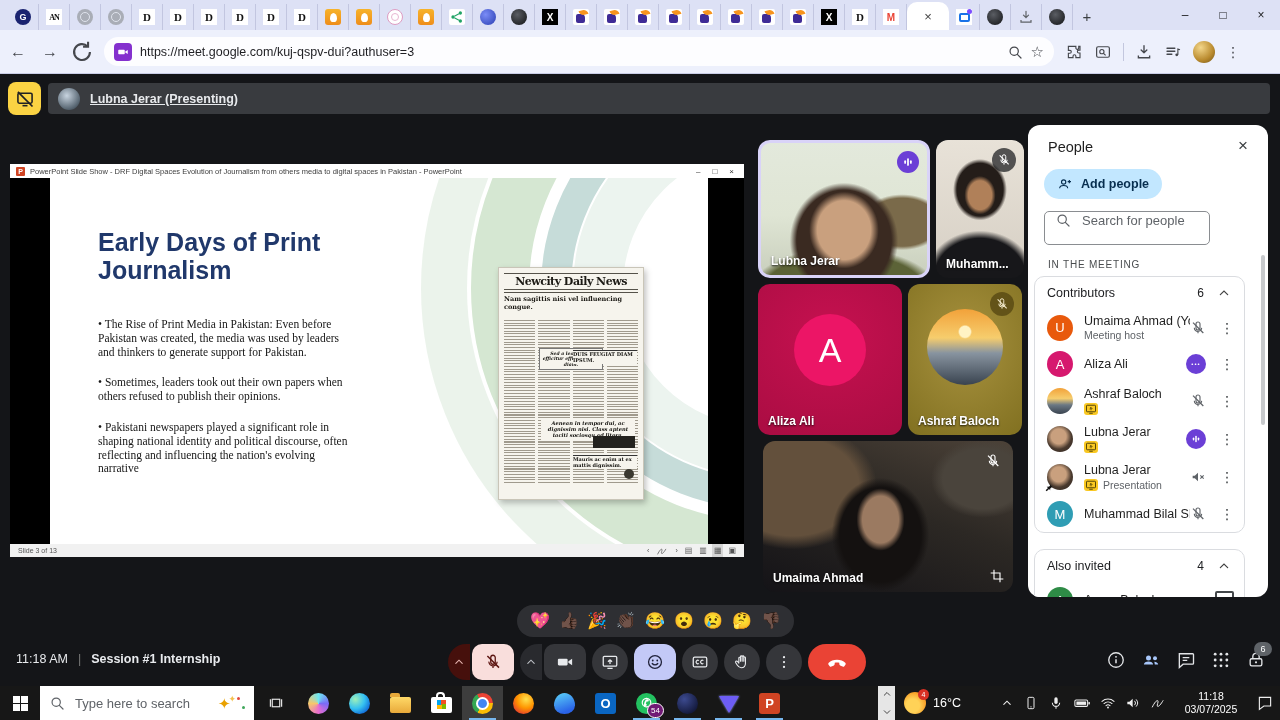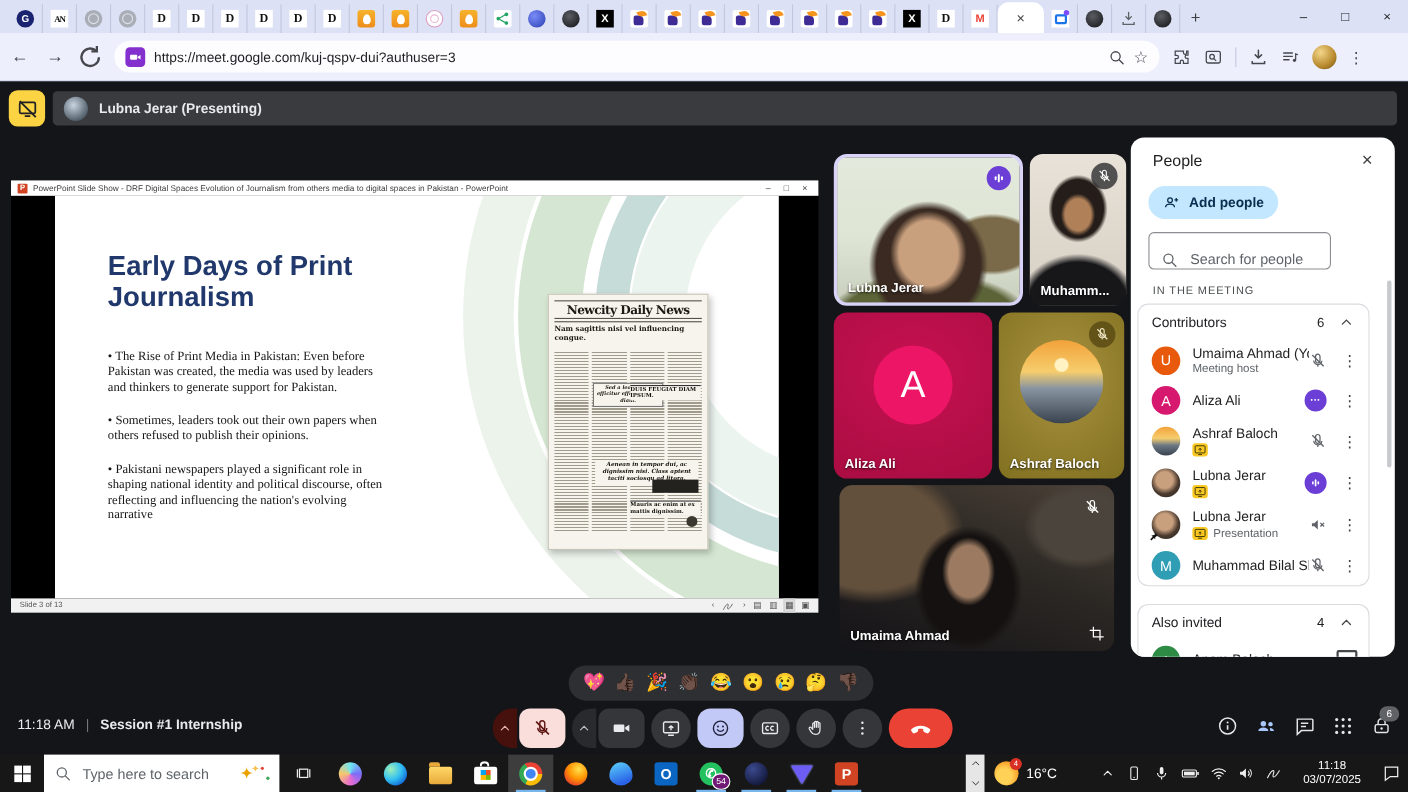--- a/index.html
+++ b/index.html
@@ -55,21 +55,21 @@
   #avatarbtn{width:22px;height:22px;border-radius:50%;margin-left:11px;background:radial-gradient(circle at 35% 30%,#f3d68a,#b98a2e 60%,#6e5116);}
   #toolbar .sep{width:1px;height:18px;background:#c3c7de;margin-left:11px;}
 
   
   #meet{position:absolute;left:0;top:74px;width:1280px;height:612px;background:#141518;}
   #banner-ico{position:absolute;left:8px;top:8px;width:33px;height:33px;border-radius:8px;background:#fbd343;
               display:flex;align-items:center;justify-content:center;color:#202124;}
   #banner{position:absolute;left:48px;top:9px;width:1222px;height:31px;background:#393b3f;border-radius:4px;
           display:flex;align-items:center;padding-left:10px;gap:10px;box-sizing:border-box;}
   #banner .bav{width:22px;height:22px;border-radius:50%;background:radial-gradient(circle at 40% 35%,#c8d4e0,#55636f 70%,#2c343c);}
-  #banner .btxt{font-size:12.5px;color:#e8eaed;font-weight:bold;}
+  #banner .btxt{font-size:12.5px;color:#e8eaed;font-weight:bold;text-decoration:underline;}
 
   
   #ppt{position:absolute;left:10px;top:90px;width:734px;height:393px;background:#000;}
   #ppt-tb{position:absolute;left:0;top:0;right:0;height:14px;background:#fff;display:flex;align-items:center;padding:0 6px;gap:5px;box-sizing:border-box;}
   #ppt-logo{width:9px;height:9px;background:#d04423;border-radius:1px;color:#fff;font-size:7px;font-weight:bold;
             display:flex;align-items:center;justify-content:center;line-height:1;}
   #ppt-title{font-size:7.5px;color:#3d3d3d;white-space:nowrap;overflow:hidden;flex:1;}
   #ppt-ctl{display:flex;gap:12px;font-size:8px;color:#333;padding-right:4px;}
   #slide{position:absolute;left:40px;top:14px;width:658px;height:366px;background:#fff;overflow:hidden;}
   #slide .arcs{position:absolute;left:0;top:0;width:658px;height:366px;}
@@ -164,21 +164,21 @@
   #people-badge{position:absolute;right:-6px;top:-8px;min-width:14px;height:14px;border-radius:8px;background:#5f6368;
                 color:#fff;font-size:9px;display:flex;align-items:center;justify-content:center;padding:0 2px;}
 
   
   #panel{position:absolute;left:1028px;top:51px;width:240px;height:472px;background:#fff;border-radius:12px;overflow:hidden;}
   #p-title{position:absolute;left:20px;top:14px;font-size:14.5px;color:#1f1f1f;}
   #p-close{position:absolute;right:14px;top:10px;font-size:17px;color:#3c4043;width:22px;height:22px;display:flex;align-items:center;justify-content:center;}
   #p-add{position:absolute;left:16px;top:44px;height:30px;border-radius:16px;background:#c2e7ff;color:#072e4f;
          display:flex;align-items:center;gap:8px;padding:0 13px;font-size:12.5px;font-weight:bold;}
   #p-search{position:absolute;left:16px;top:86px;width:166px;height:34px;border:1px solid #8a8d91;border-radius:5px;
-            display:flex;align-items:flex-end;gap:9px;padding:0 10px;box-sizing:border-box;color:#5f6368;}
+            display:flex;align-items:flex-start;gap:9px;padding:0 10px;box-sizing:border-box;color:#5f6368;}
   #p-search input{border:none;outline:none;font-size:13px;color:#1f1f1f;width:140px;font-family:"Liberation Sans",sans-serif;background:transparent;}
   #p-search input::placeholder{color:#5f6368;}
   #p-inmeet{position:absolute;left:20px;top:134px;font-size:10px;color:#494c4e;letter-spacing:.8px;}
   .pcard{position:absolute;left:6px;width:211px;border:1px solid #dadce0;border-radius:10px;box-sizing:border-box;background:#fff;}
   #card-contrib{top:151px;}
   #card-invited{top:424px;height:60px;}
   .pcard-h{height:32px;display:flex;align-items:center;padding:0 12px;gap:12px;}
   .pcard-h .lbl{font-size:12.5px;color:#202124;flex:1;}
   .pcard-h .cnt{font-size:12px;color:#202124;}
   .pcard-h .chev{color:#444;}

